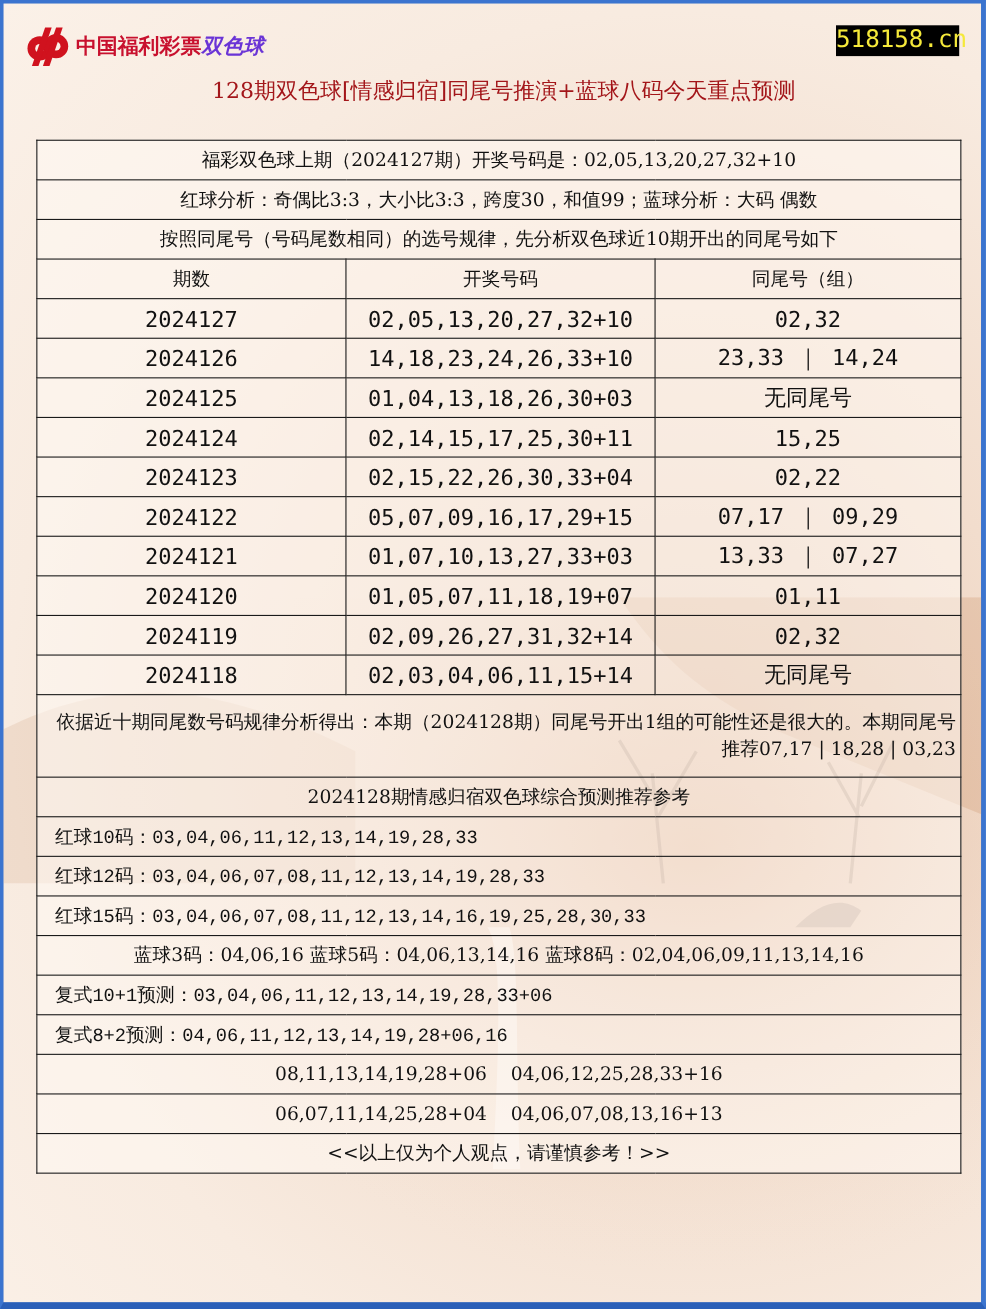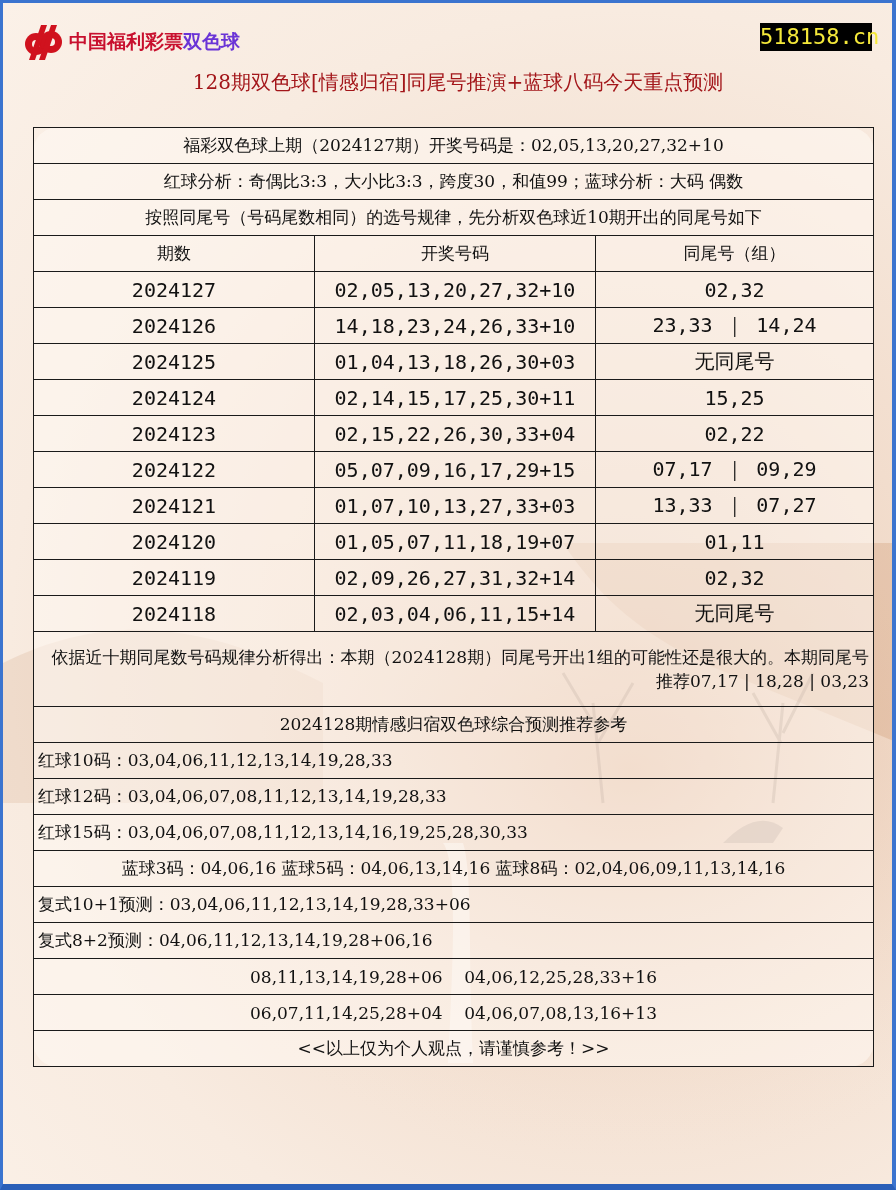--- a/index.html
+++ b/index.html
@@ -25,42 +25,42 @@
     .header { position: relative; height: 120px; }
     .logo {
       position: absolute; left: 18px; top: 20px; display: flex; align-items: center;
     }
     .logo-mark { width: 44px; height: 38px; }
     .logo-text {
       font-family: "DejaVu Sans", sans-serif; font-weight: bold; font-size: 19px;
       margin-left: 4px; letter-spacing: 0px;
     }
     .logo-text .cn { color: #c8102e; }
-    .logo-text .ssq { color: #6a34d6; }
+    .logo-text .ssq { color: #6a34d6; font-style: italic; }
     .site-badge {
       position: absolute; right: 20px; top: 20px; width: 112px; height: 28px;
       background: #000; color: #f5e93a; font-family: "DejaVu Sans Mono", monospace;
       font-size: 22px; line-height: 28px; text-align: center;
     }
     .page-title {
       position: absolute; left: 0; right: 0; top: 66px; text-align: center;
       color: #a3161a; font-size: 20px; letter-spacing: 0px;
       font-family: "DejaVu Serif", serif;
       padding-left: 21px;
     }
     table.main {
       position: absolute; left: 30px; top: 124px; width: 841px;
       border-collapse: collapse; background: rgba(255, 250, 244, 0.55);
-      font-size: 17px; color: #111; border-radius: 25px;
+      font-size: 17px; color: #111;
     }
     table.main td {
       border: 1px solid #1a1a1a; height: 35px; padding: 0 4px; text-align: center;
       white-space: nowrap;
     }
-    table.main td.left { text-align: left; padding-left: 4px; }
+    table.main td.left { text-align: left; padding-left: 16px; font-family: Liberation Mono, monospace; }
     table.main td.wrap { white-space: normal; text-align: right; line-height: 24px; height: 70px; padding: 2px 4px; }
     table.main tr.period td { font-family: "DejaVu Sans Mono", monospace; font-size: 20px; }
     table.main tr.period td.tail { font-family: "DejaVu Sans Mono", monospace; }
   </style>
 </head>
 <body>
 
 <div class="frame">
 
   <svg class="scenery" viewBox="0 0 896 650" preserveAspectRatio="none">

